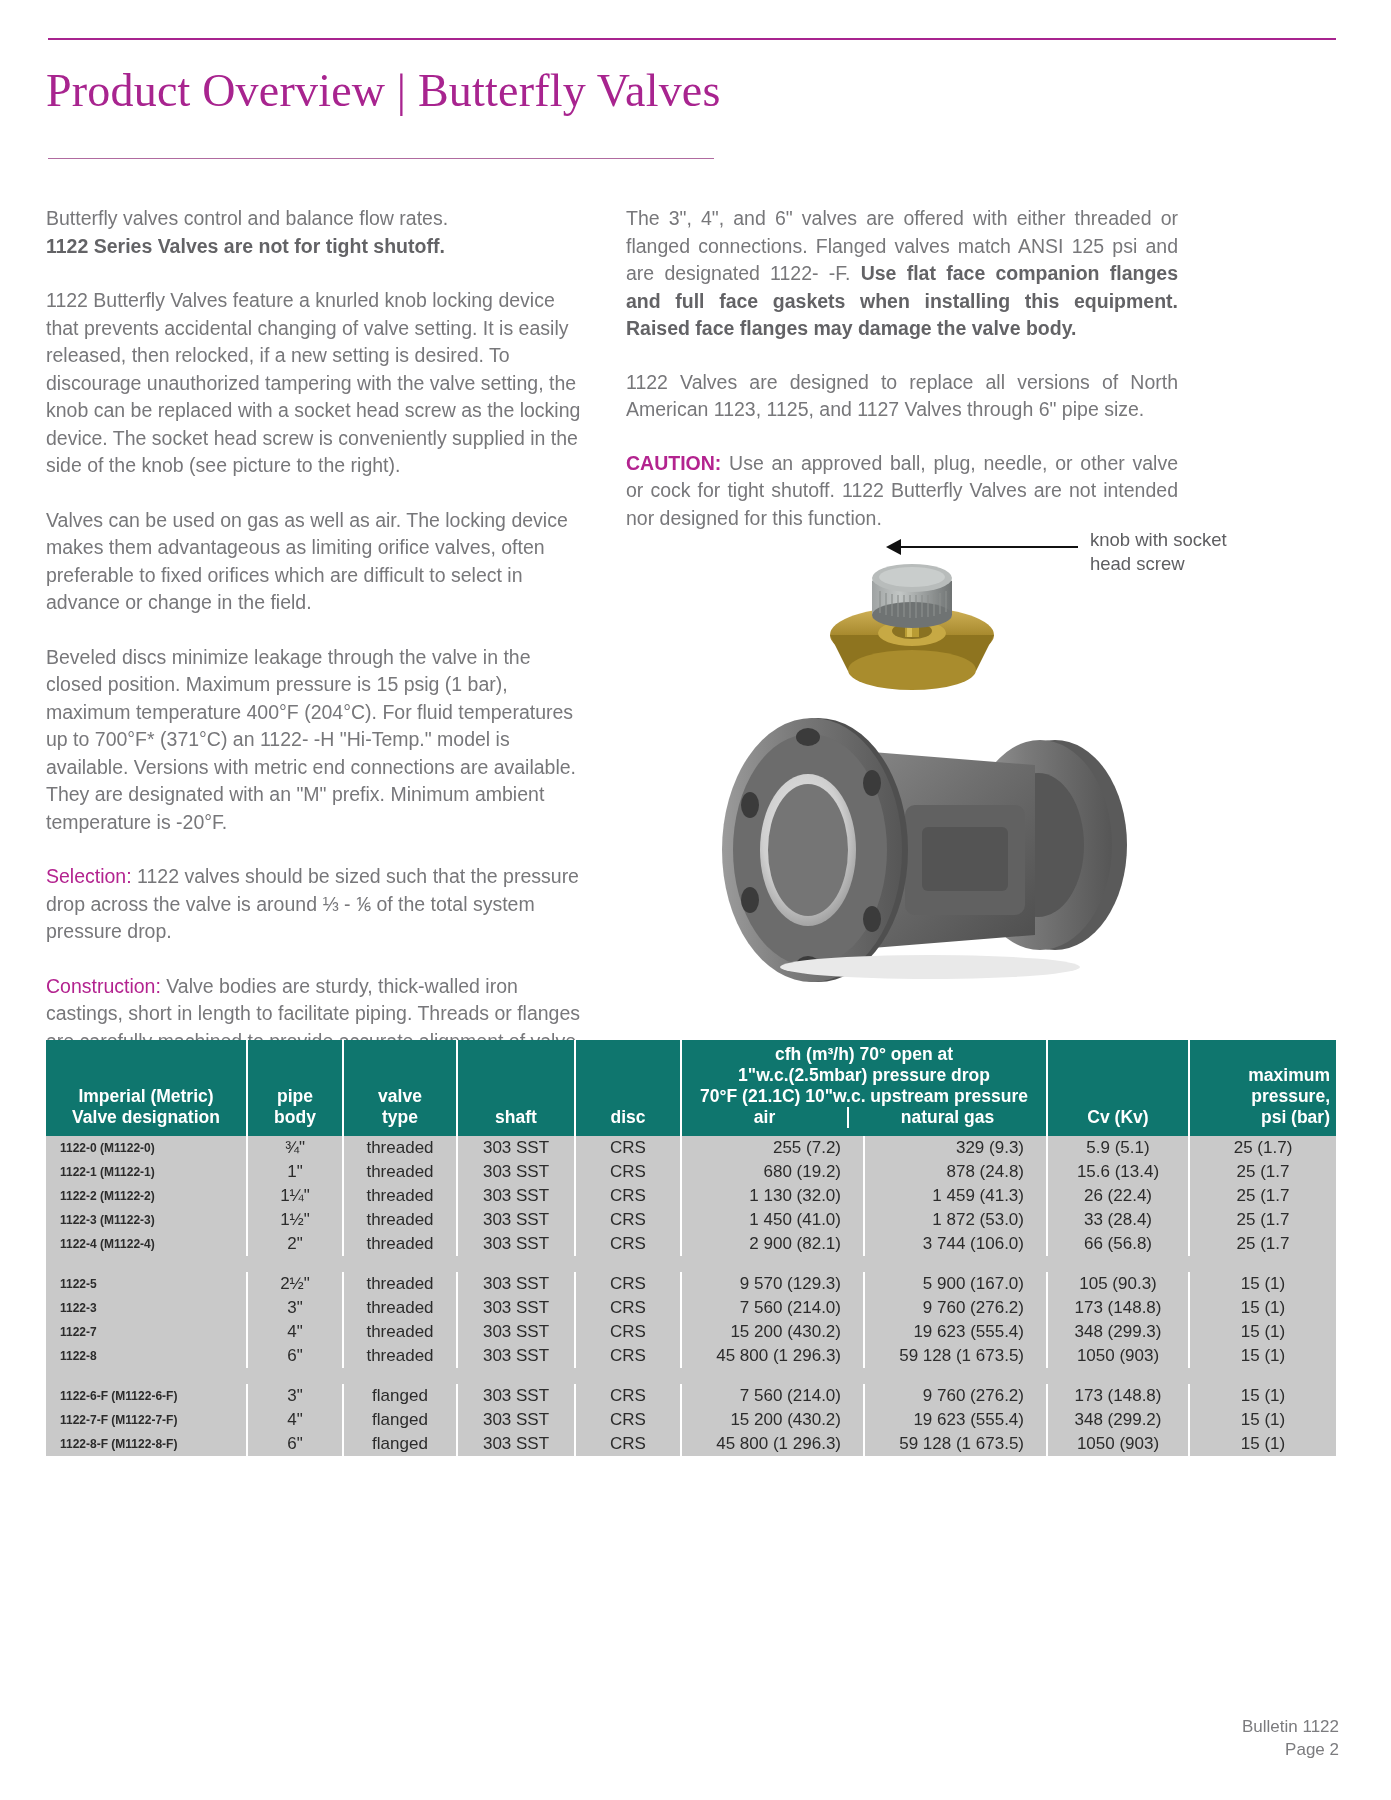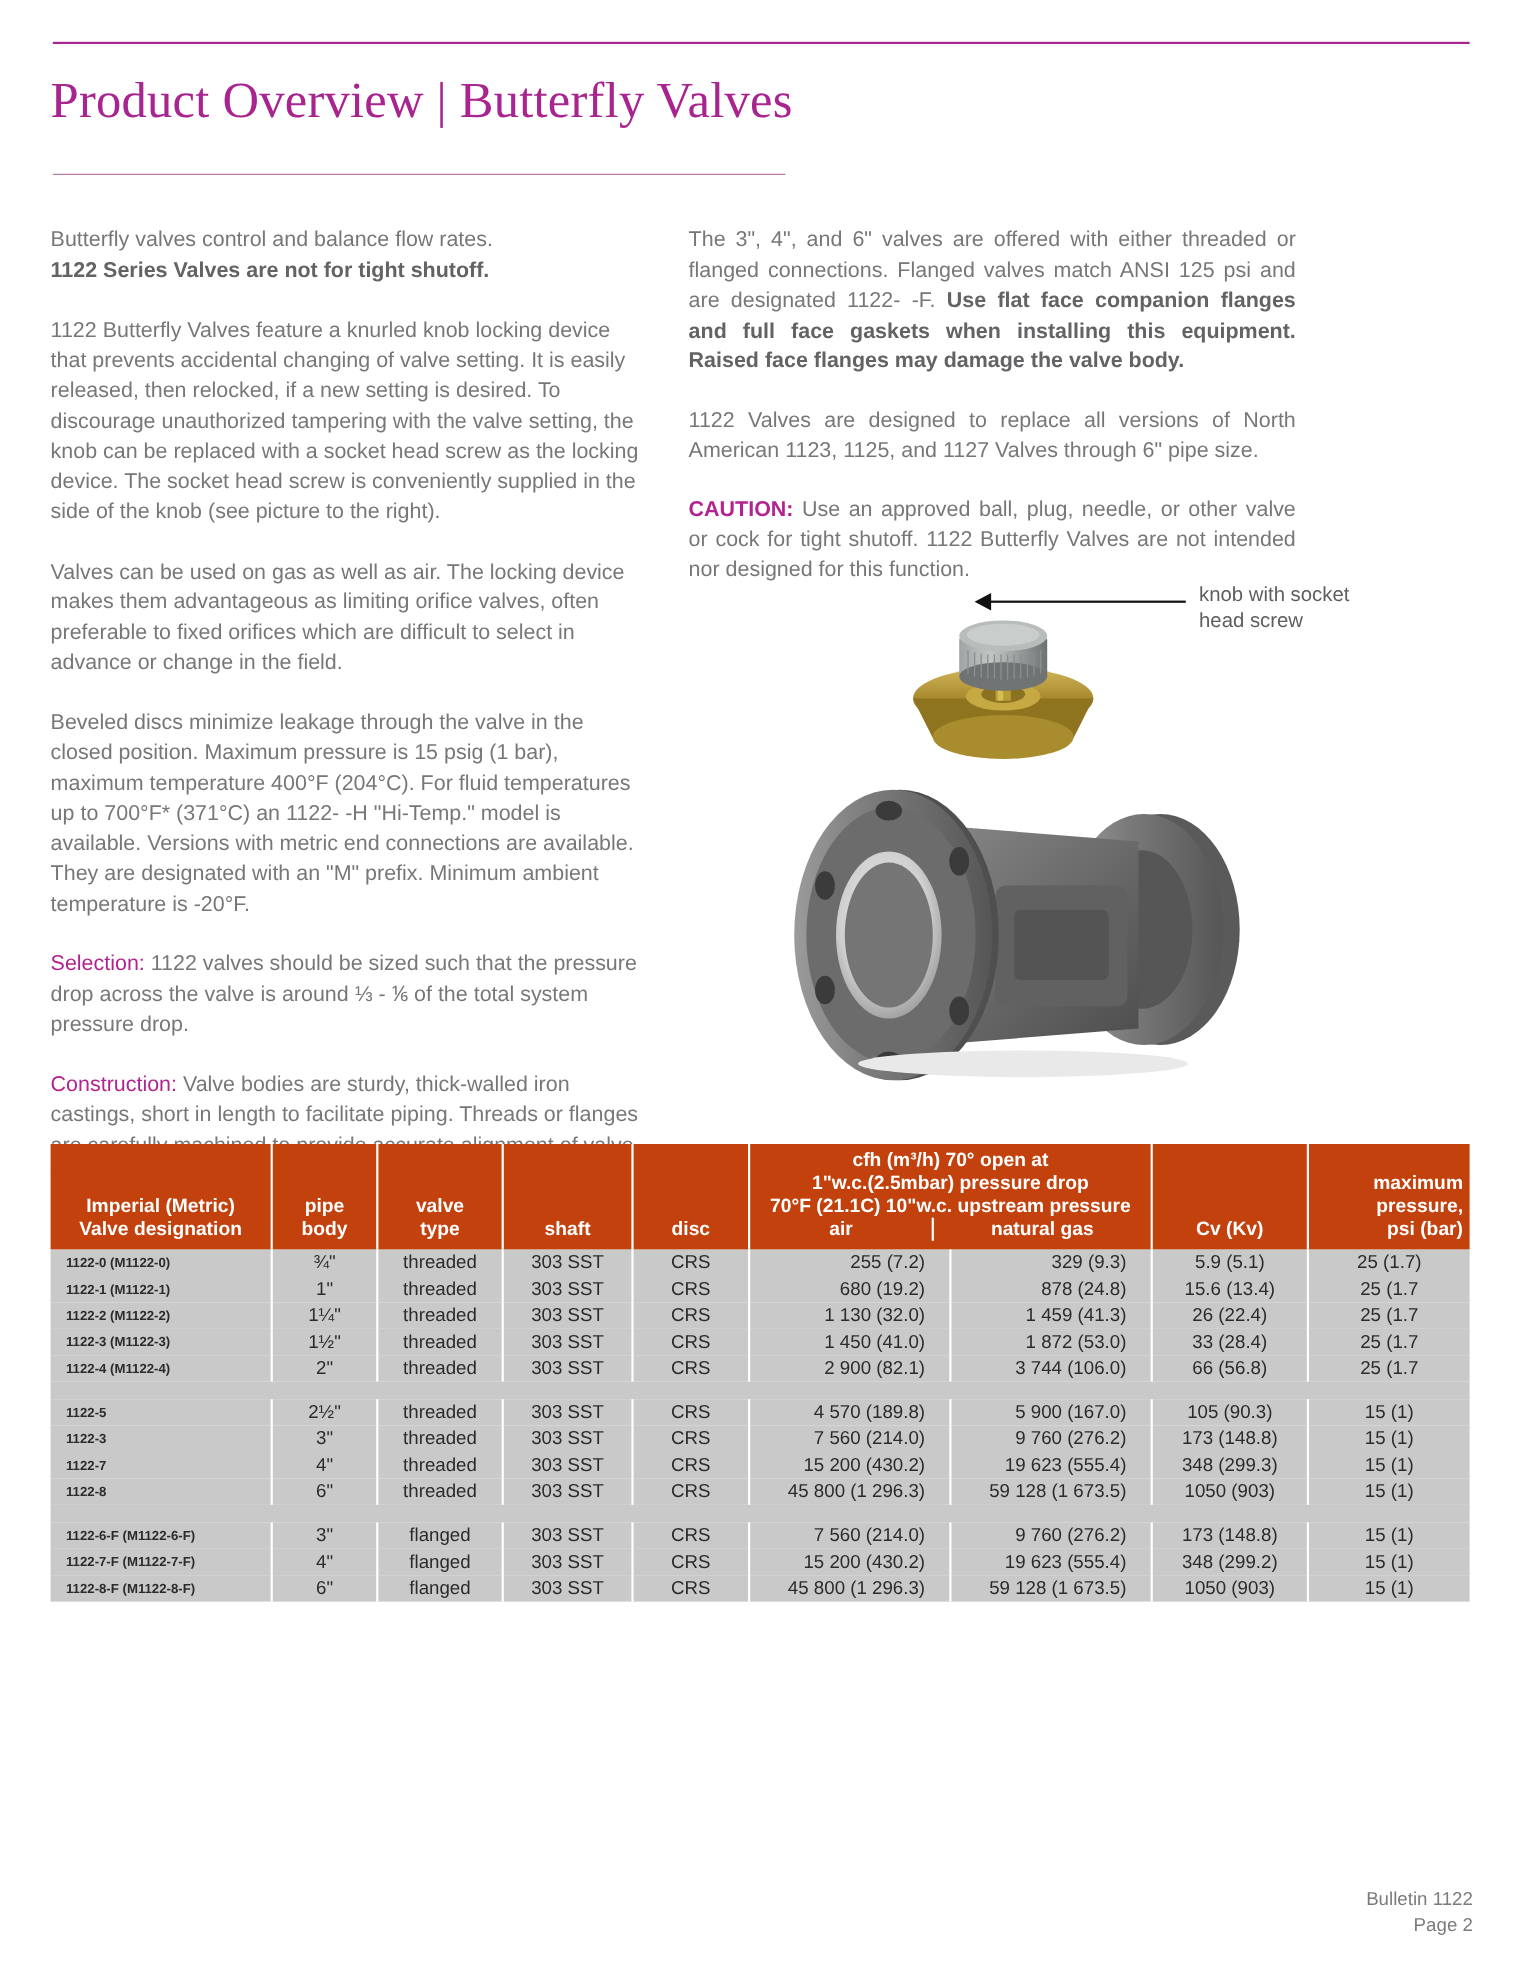--- a/index.html
+++ b/index.html
@@ -62,21 +62,21 @@
   }
 
   
   .valve-table{
     position:absolute; left:46px; top:1040px;
     width:1290px;
     border-collapse:collapse;
     font-size:17px;
   }
   .valve-table th{
-    background:#c2410c; color:#ffffff;
+    background:#0f766e; color:#ffffff;
     font-weight:bold; font-size:17.5px;
     line-height:21px;
     vertical-align:bottom;
     padding:4px 6px 8px 6px;
     border-right:2px solid #ffffff;
     height:76px;
   }
   .valve-table th.last{ border-right:none;text-align:right; }
   .valve-table td{
     background:#c9c9c9; color:#2b2b2b;
@@ -324,21 +324,21 @@
         </tr>
         <tr class="spacer">
           <td colspan="9" class="last"></td>
         </tr>
         <tr>
           <td class="desig">1122-5</td>
           <td class="c">2½"</td>
           <td class="c">threaded</td>
           <td class="c">303 SST</td>
           <td class="c">CRS</td>
-          <td class="r">4 570 (189.8)</td>
+          <td class="r">9 570 (129.3)</td>
           <td class="r">5 900 (167.0)</td>
           <td class="c">105 (90.3)</td>
           <td class="c last">15 (1)</td>
         </tr>
         <tr>
           <td class="desig">1122-3</td>
           <td class="c">3"</td>
           <td class="c">threaded</td>
           <td class="c">303 SST</td>
           <td class="c">CRS</td>

